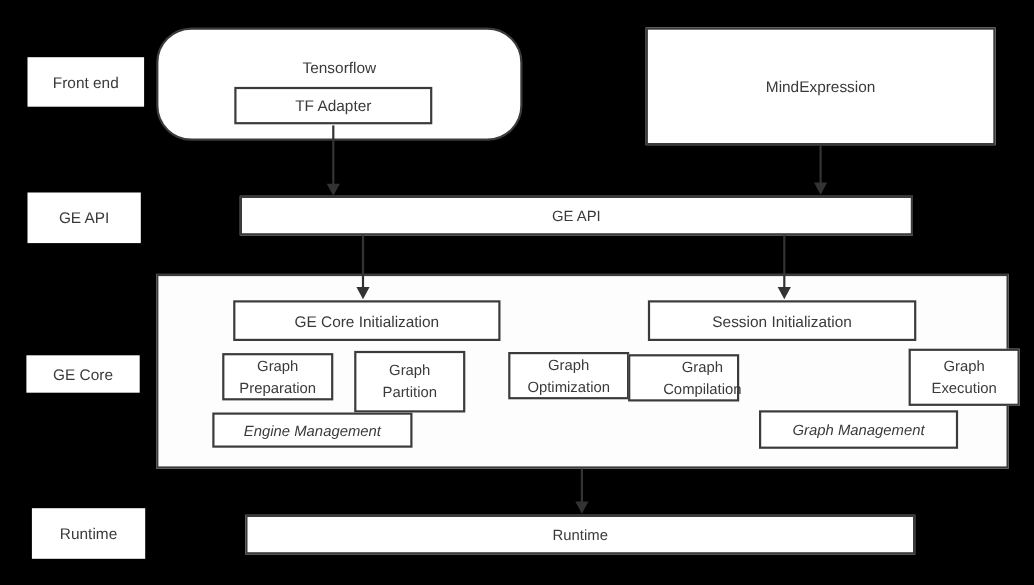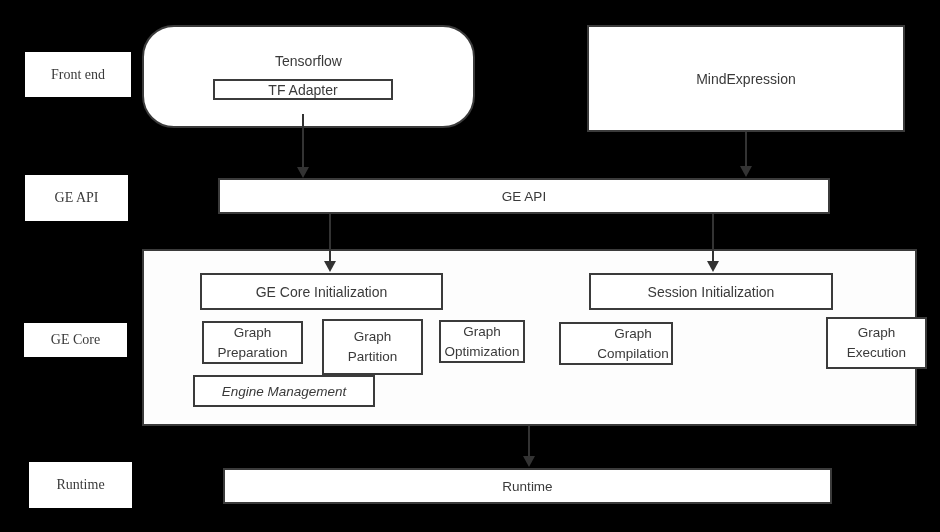--- a/index.html
+++ b/index.html
@@ -10,21 +10,20 @@
     font-family:"Liberation Sans", sans-serif;
     color:#3a3a3a;
     overflow:hidden;
   }
   .row-label{
     position:absolute;
     background:#ffffff;
     display:flex;align-items:center;justify-content:center;
     font-size:14px;
     color:#3a3a3a;
-    font-family:Liberation Serif, serif;
   }
   .box{
     position:absolute;
     background:#ffffff;
     border:2px solid #3b3b3b;
     box-sizing:border-box;
     display:flex;align-items:center;justify-content:center;
     text-align:center;
     font-size:14px;
     color:#3a3a3a;
@@ -59,38 +58,39 @@
 <div id="stage">
 
   <div class="row-label" style="left:25px;top:52px;width:106px;height:45px;">Front end</div>
   <div class="row-label" style="left:25px;top:175px;width:103px;height:46px;">GE API</div>
   <div class="row-label" style="left:24px;top:323px;width:103px;height:34px;">GE Core</div>
   <div class="row-label" style="left:29px;top:462px;width:103px;height:46px;">Runtime</div>
 
   <div class="box top-anchored" style="left:142px;top:25px;width:333px;height:103px;">
     <span class="lbl">Tensorflow</span>
   </div>
-  <div class="box" style="left:213px;top:79px;width:180px;height:21px;">TF Adapter</div>
+  <div class="box" style="left:213px;top:79px;width:180px;height:34px;">TF Adapter</div>
 
   <div class="box" style="left:587px;top:25px;width:318px;height:107px;">MindExpression</div>
 
   <div class="box bar" style="left:218px;top:178px;width:612px;height:36px;">GE API</div>
 
   <div class="container-box" style="left:142px;top:249px;width:775px;height:177px;"></div>
 
-  <div class="box" style="left:200px;top:273px;width:243px;height:37px;">GE Core Initialization</div>
+  <div class="box" style="left:212px;top:273px;width:243px;height:37px;">GE Core Initialization</div>
   <div class="box" style="left:589px;top:273px;width:244px;height:37px;text-align:center;">Session Initialization</div>
 
   <div class="box stage-box" style="left:167px;top:321px;width:101px;height:43px;">Graph Preparation</div>
   <div class="box stage-box" style="left:287px;top:319px;width:101px;height:56px;">Graph Partition</div>
-  <div class="box stage-box" style="left:404px;top:320px;width:86px;height:43px;text-align:center;">Graph Optimization</div>
-  <div class="box stage-box" style="left:524px;top:322px;width:114px;height:43px;padding-left:40px;">Graph Compilation</div>
+  <div class="box stage-box" style="left:427px;top:320px;width:110px;height:43px;text-align:center;">Graph Optimization</div>
+  <div class="box stage-box" style="left:536px;top:322px;width:101px;height:43px;padding-left:40px;">Graph Compilation</div>
   <div class="box stage-box" style="left:791px;top:317px;width:101px;height:52px;">Graph Execution</div>
 
   <div class="box mgmt-box" style="left:193px;top:375px;width:182px;height:32px;">Engine Management</div>
+  <div class="box mgmt-box" style="left:690px;top:373px;width:181px;height:35px;">Graph Management</div>
 
   <div class="box bar" style="left:223px;top:468px;width:609px;height:36px;">Runtime</div>
 
   <div>
     <div class="arrow-shaft" style="left:302px;top:114px;height:54px;"></div>
     <div class="arrow-head" style="left:297px;top:167px;"></div>
   </div>
   <div>
     <div class="arrow-shaft" style="left:745px;top:132px;height:35px;"></div>
     <div class="arrow-head" style="left:740px;top:166px;"></div>

